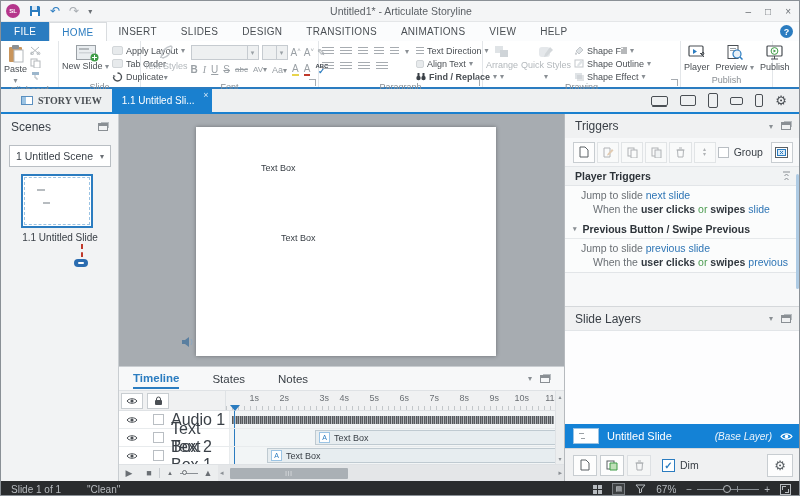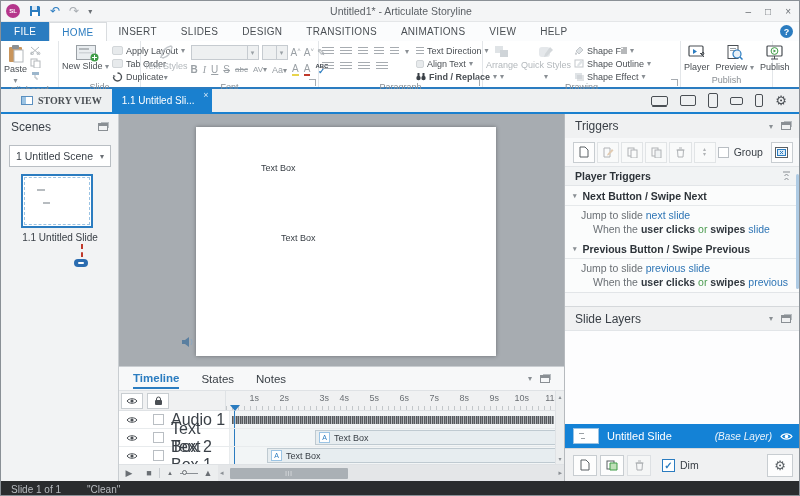--- a/index.html
+++ b/index.html
@@ -60,21 +60,21 @@
   #insert-line{position:absolute;left:80px;top:130px;width:0;height:13px;border-left:2px dashed #c0392b;}
   #link-icon{position:absolute;left:73px;top:145px;width:14px;height:8px;background:#2b6cb0;border-radius:4px;display:flex;align-items:center;justify-content:center;}
   #link-icon i{display:block;width:6px;height:2px;background:#fff;border-radius:1px;}
   
   #canvas{left:118px;top:113px;width:445px;height:252px;background:#a7acb1;}
   #slide{position:absolute;left:77px;top:13px;width:300px;height:229px;background:#fff;box-shadow:0 0 4px rgba(0,0,0,.35);}
   .slide-text{position:absolute;font-size:9px;color:#3a4047;}
   #speaker{position:absolute;left:62px;top:222px;width:14px;height:12px;}
   
   #timeline{left:118px;top:365px;width:445px;height:115px;background:#f7f8f9;border-top:1px solid #c9cdd1;}
-  #tl-tabs{height:24px;display:flex;align-items:center;gap:22px;padding:0 14px;border-bottom:1px solid #dfe2e5;font-size:11.5px;}
+  #tl-tabs{height:24px;display:flex;align-items:center;gap:33px;padding:0 14px;border-bottom:1px solid #dfe2e5;font-size:11.5px;}
   .tl-tab{color:#3a4047;}
   .tl-tab.active{color:#2b7cc0;font-weight:bold;border-bottom:2px solid #2b7cc0;padding:3px 0;}
   #tl-tabctl{margin-left:auto;display:flex;gap:8px;align-items:center;color:#8a8f94;font-size:8px;}
   #tl-head{height:20px;display:flex;border-bottom:1px solid #dfe2e5;background:#f0f1f2;}
   .colbtn{width:22px;height:16px;margin:2px 2px;background:#fff;border:1px solid #c8cdd1;display:flex;align-items:center;justify-content:center;}
   #ruler{position:relative;flex:1;border-left:1px solid #dfe2e5;background:repeating-linear-gradient(90deg,#c3c7ca 0 1px,transparent 1px 6px) left bottom/100% 4px no-repeat;}
   .tick{position:absolute;top:2px;font-size:9px;color:#6a6f74;transform:translateX(-100%);}
   #tl-rows{position:relative;height:54px;background:#fff;}
   .trow{height:18px;display:flex;align-items:center;border-bottom:1px solid #e8ebed;}
   .trow .eyec{width:26px;display:flex;justify-content:center;}
@@ -671,24 +671,20 @@
   </div>
   <div id="pt-head">
     <span>Player Triggers</span>
     <span class="hctl">
         <svg width="9" height="10" viewBox="0 0 9 10">
           <path d="M1 1h7M2.5 5L4.5 3l2 2M2.5 9l2-2 2 2" stroke="#8a8f94" fill="none"></path>
         </svg>
       </span>
   </div>
   <div id="trig-body">
-    <div class="tg-head">
-      <span class="car">▾</span>
-      <span>Next Button / Swipe Next</span>
-    </div>
     <div class="tg-line"><span>Jump to slide </span><span class="seg-link">next slide</span></div>
     <div class="tg-line when"><span>When the </span><span class="seg-dark">user clicks</span><span class="seg-green"> or </span><span class="seg-dark">swipes</span><span> </span><span class="seg-link">slide</span></div>
     <div class="tg-head">
       <span class="car">▾</span>
       <span>Previous Button / Swipe Previous</span>
     </div>
     <div class="tg-line"><span>Jump to slide </span><span class="seg-link">previous slide</span></div>
     <div class="tg-line when"><span>When the </span><span class="seg-dark">user clicks</span><span class="seg-green"> or </span><span class="seg-dark">swipes</span><span> </span><span class="seg-link">previous</span></div>
   </div>
   <div id="trig-scroll"></div>
@@ -739,13 +735,37 @@
     </span>
     <span class="tbtn" id="layer-gear">
         <span style="font-size:13px;color:#5a6065">⚙</span>
       </span>
   </div>
 </div>
 
 <div class="abs" id="statusbar">
   <span>Slide 1 of 1</span>
   <span>"Clean"</span>
+  <div id="sb-right">
+    <span class="sbgrid">
+        <i style="left:0;top:0"></i>
+        <i style="left:5px;top:0"></i>
+        <i style="left:0;top:5px"></i>
+        <i style="left:5px;top:5px"></i>
+      </span>
+    <span class="sb-slide">▤</span>
+    <span>
+        <svg width="11" height="10" viewBox="0 0 11 10">
+          <path d="M1 1h9L6.5 5v3l-2 1V5z" fill="none" stroke="#b8bcc0"></path>
+        </svg>
+      </span>
+    <span>67%</span>
+    <div id="zoom-slider">
+      <span>−</span>
+      <span id="ztrack">
+          <span id="zthumb"></span>
+          <span id="ztick"></span>
+        </span>
+      <span>+</span>
+    </div>
+    <span class="fit"></span>
+  </div>
 </div>
 
 </body></html>

